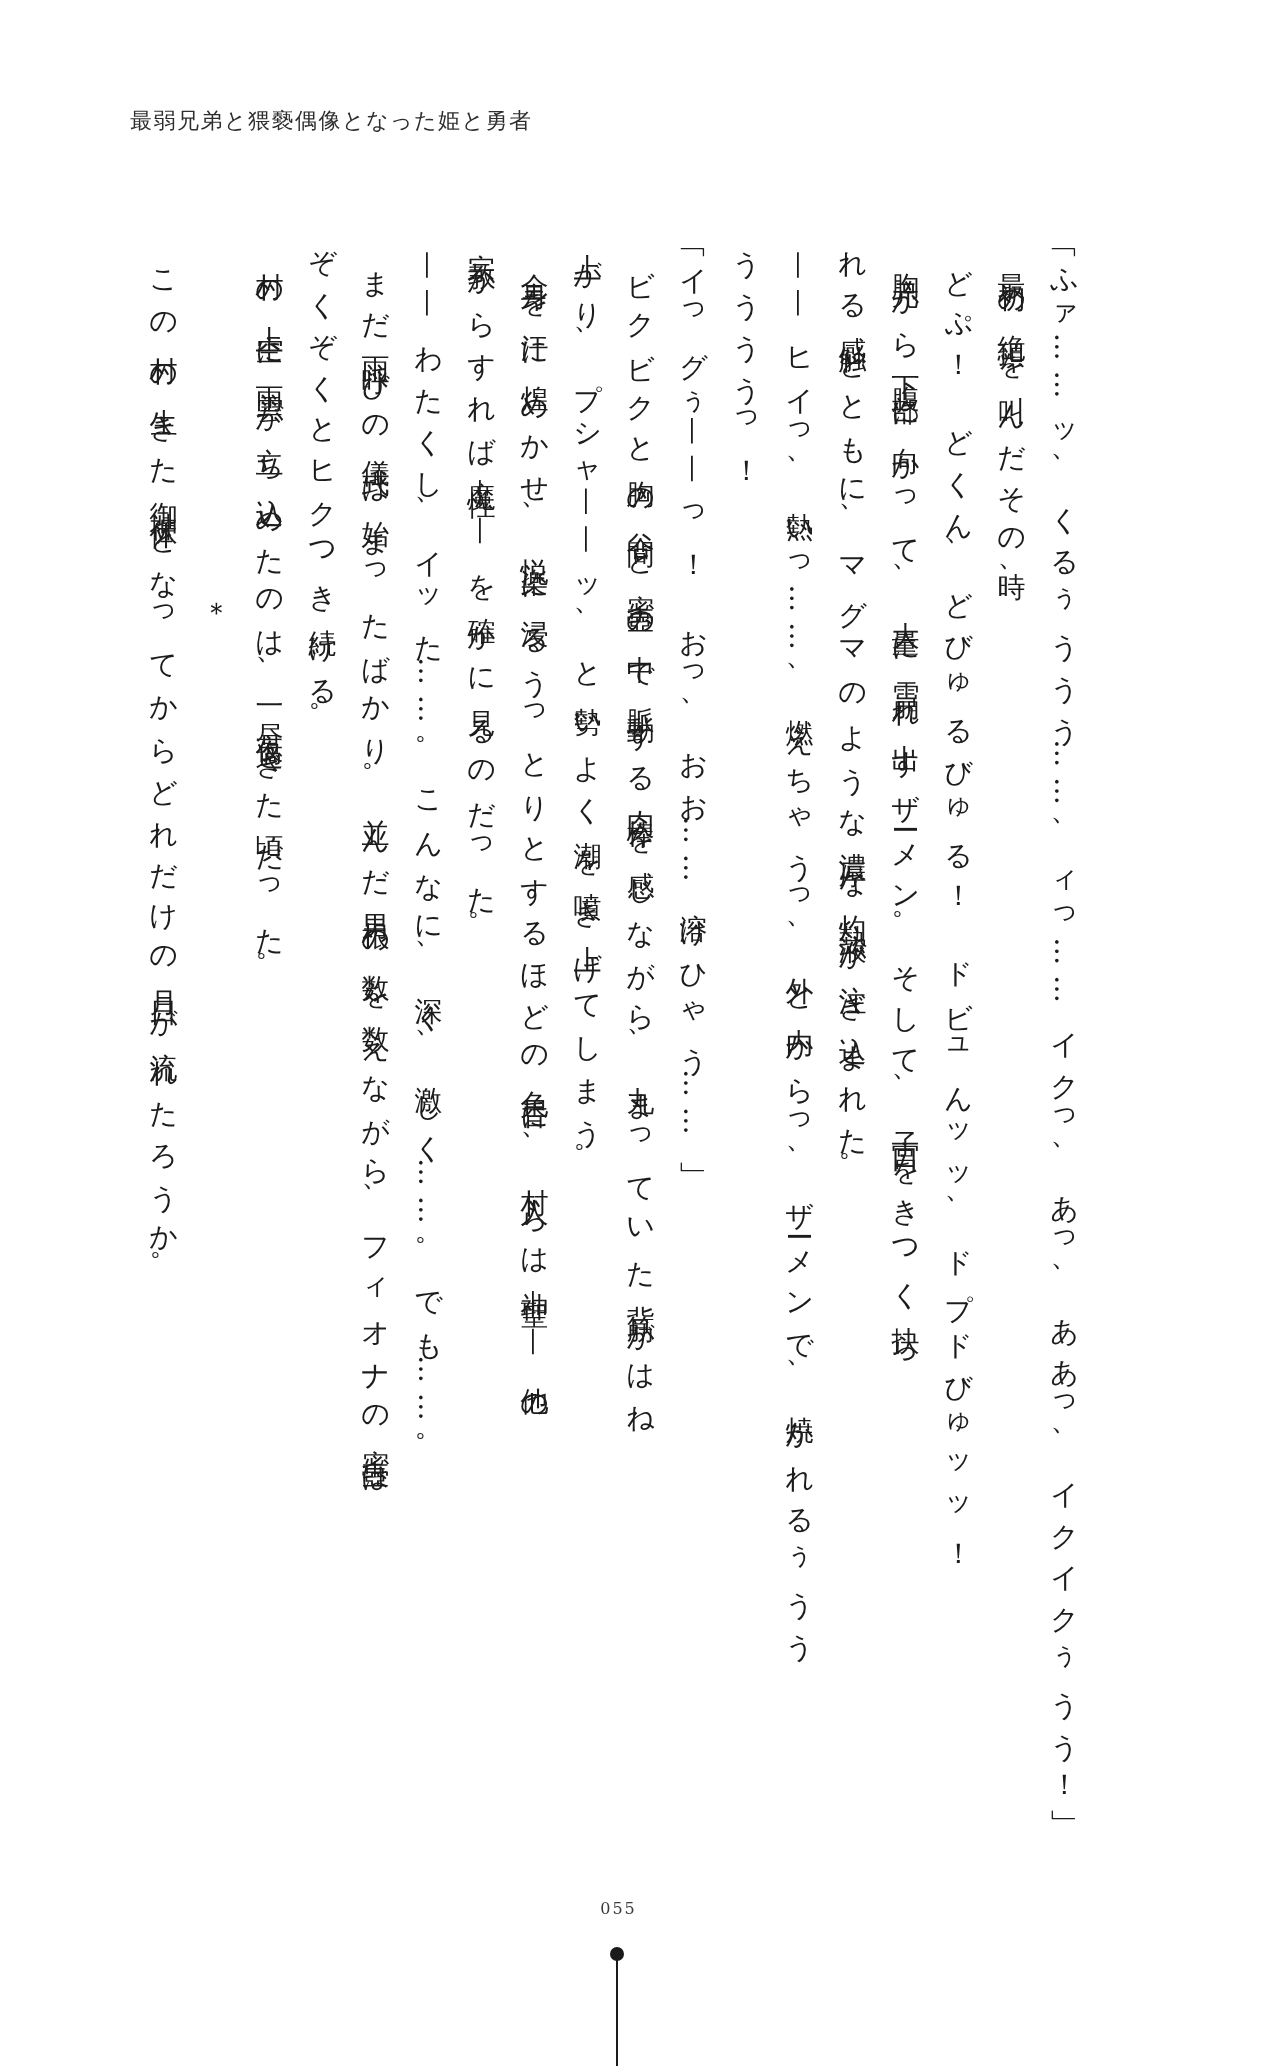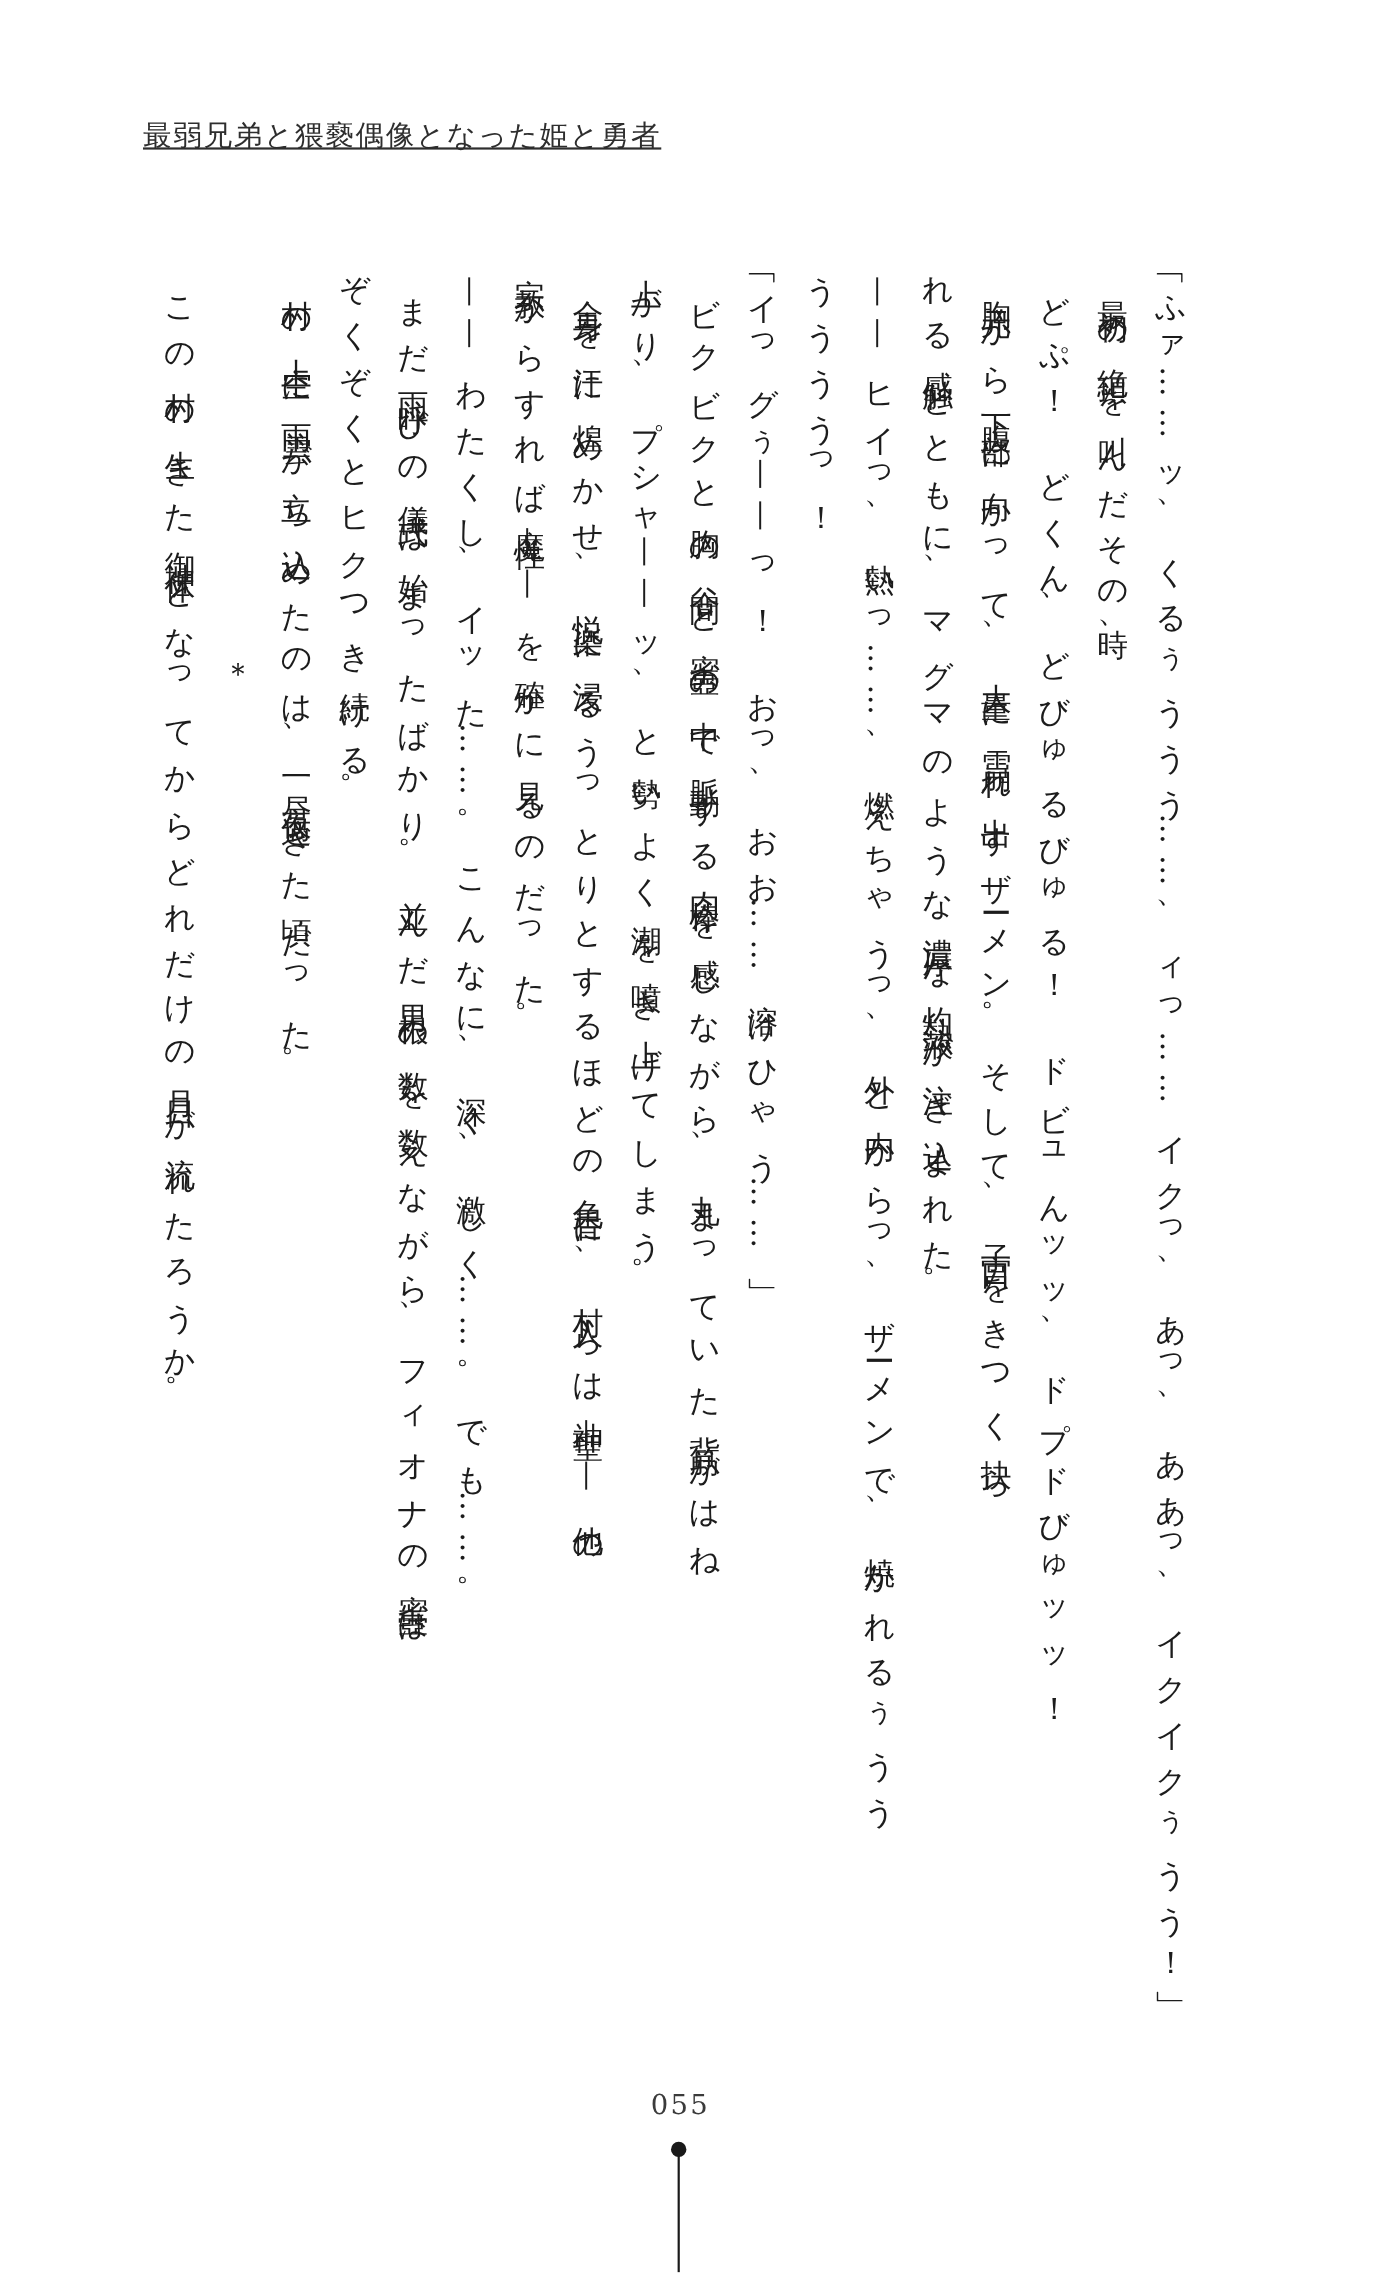--- a/index.html
+++ b/index.html
@@ -11,25 +11,24 @@
     background: #ffffff;
     overflow: hidden;
     font-family: "DejaVu Serif", "Liberation Serif", serif;
     color: #1c1c1c;
   }
   
   .running-header {
     position: absolute;
     left: 130px;
     top: 106px;
-    font-size: 26px;
+    font-size: 22px;
     letter-spacing: 1.5px;
     color: #2e2e2e;
     white-space: nowrap;
-    text-decoration: underline;
   }
   
   .body-text {
     position: absolute;
     top: 231px;
     right: 172px;
     height: 1580px;
     writing-mode: vertical-rl;
     text-orientation: mixed;
     font-size: 28px;
@@ -42,21 +41,21 @@
   .line.dialogue  { text-indent: 0.3em; }
   .line.wrap      { text-indent: 0; }
   .line.separator { padding-top: 352px; text-indent: 0; }
   
   .footer-page-number {
     position: absolute;
     top: 1899px;
     left: 0;
     width: 1237px;
     text-align: center;
-    font-size: 25px;
+    font-size: 16px;
     letter-spacing: 2px;
     color: #3b3b3b;
   }
   .footer-dot {
     position: absolute;
     left: 610px;
     top: 1947px;
     width: 14px;
     height: 14px;
     border-radius: 50%;

